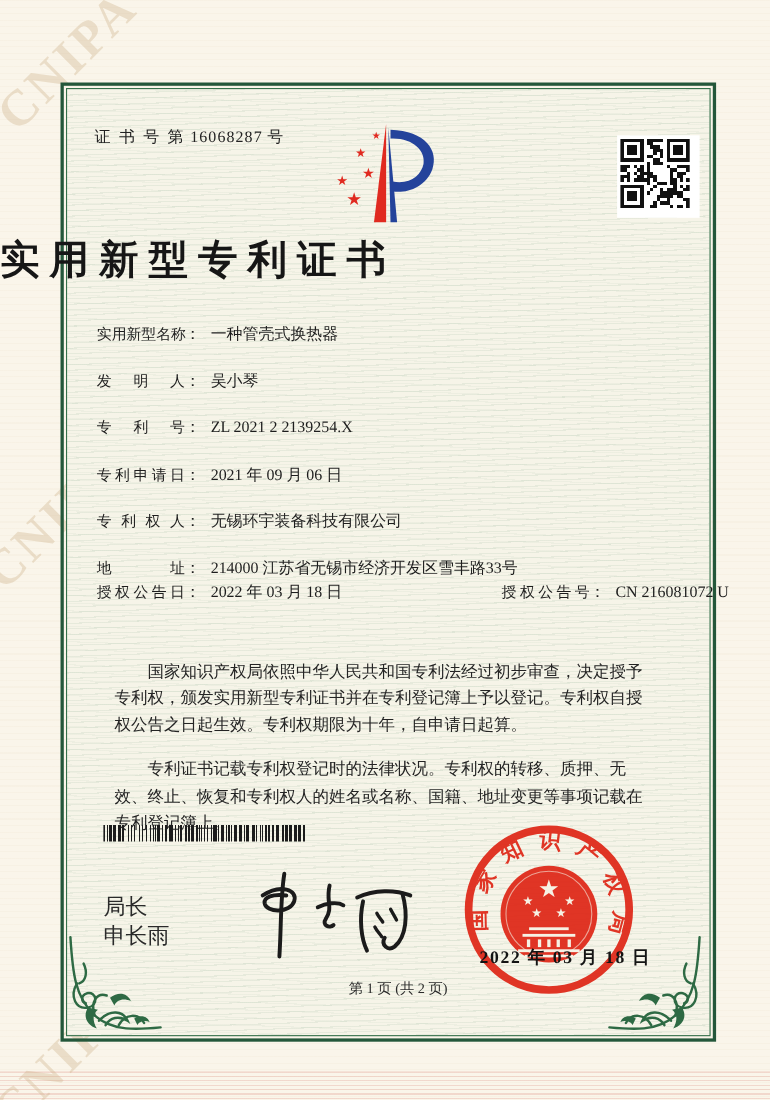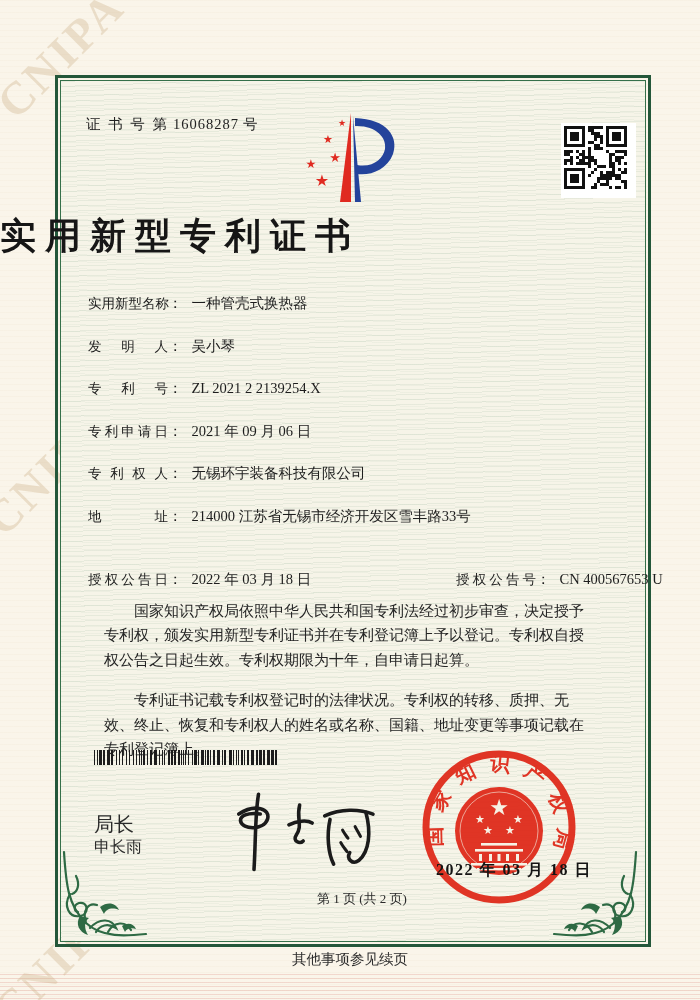--- a/index.html
+++ b/index.html
@@ -38,21 +38,21 @@
     font-size:36px;font-weight:600;letter-spacing:9px;color:#161616;
   }
   .field-row{position:absolute;left:88px;font-size:14.5px;color:#1d1d1d;white-space:nowrap;}
   .field-label{display:inline-block;width:80px;text-align:justify;text-align-last:justify;font-size:13.5px;vertical-align:baseline;}
   .field-value{margin-left:9px;}
   .grant-group{position:absolute;left:368px;top:0;}
   .paragraphs{position:absolute;left:88px;top:583px;width:525px;font-size:15px;line-height:1.63;color:#242424;}
   .paragraphs p{margin:16px;text-indent:2em;}
   .barcode{position:absolute;left:94px;top:750px;width:184px;height:15px;}
   .signer-title{position:absolute;left:94px;top:811px;font-family:Liberation Mono, monospace;font-size:20px;color:#2a2a2a;}
-  .signer-name{position:absolute;left:94px;top:837px;font-family:Liberation Serif, serif;font-size:16px;color:#2a2a2a;}
+  .signer-name{position:absolute;left:94px;top:837px;font-family:Liberation Serif, serif;font-size:20px;color:#2a2a2a;}
   .signature{position:absolute;left:205px;top:789px;z-index:4;}
   .seal{position:absolute;left:419px;top:747px;width:160px;height:160px;z-index:4;opacity:.95;}
   .seal-date{position:absolute;left:436px;top:860px;font-size:16px;font-weight:600;letter-spacing:1.5px;color:#141414;z-index:5;white-space:nowrap;}
   .page-num{position:absolute;left:55px;top:890px;width:590px;text-align:center;font-size:13px;color:#2a2a2a;z-index:5;margin-left:12px;}
   .continuation-note{position:absolute;left:0;top:950px;width:700px;text-align:center;font-size:14.5px;color:#2d2d2d;}
 </style>
 </head>
 <body>
 
 <div class="page">
@@ -269,24 +269,24 @@
     </div>
     <div class="field-row" style="top:422px;">
       <span class="field-label">专利申请日</span><span>：</span><span class="field-value">2021 年 09 月 06 日</span>
     </div>
     <div class="field-row" style="top:464px;">
       <span class="field-label">专利权人</span><span>：</span><span class="field-value">无锡环宇装备科技有限公司</span>
     </div>
     <div class="field-row" style="top:507px;">
       <span class="field-label">地址</span><span>：</span><span class="field-value">214000 江苏省无锡市经济开发区雪丰路33号</span>
     </div>
-    <div class="field-row" style="top:570px;width:540px;">
+    <div class="field-row" style="top:529px;width:540px;">
       <span class="field-label">授权公告日</span><span>：</span><span class="field-value">2022 年 03 月 18 日</span>
       <span class="grant-group">
-        <span class="field-label">授权公告号</span><span>：</span><span class="field-value">CN 400567653 U</span>
+        <span class="field-label">授权公告号</span><span>：</span><span class="field-value">CN 216081072 U</span>
       </span>
     </div>
 
     <div class="paragraphs">
       <p>国家知识产权局依照中华人民共和国专利法经过初步审查，决定授予专利权，颁发实用新型专利证书并在专利登记簿上予以登记。专利权自授权公告之日起生效。专利权期限为十年，自申请日起算。</p>
       <p>专利证书记载专利权登记时的法律状况。专利权的转移、质押、无效、终止、恢复和专利权人的姓名或名称、国籍、地址变更等事项记载在专利登记簿上。</p>
     </div>
 
     <div class="barcode">
       <svg id="barcode-svg" width="184" height="15" viewBox="0 0 184 15" shape-rendering="crispEdges">
@@ -395,15 +395,14 @@
           <rect x="52" y="116" width="56" height="2.6"></rect>
           <rect x="58" y="121" width="44" height="2.2"></rect>
         </g>
       </g>
     </svg>
     <div class="seal-date">2022 年 03 月 18 日</div>
 
     <div class="page-num">第 1 页 (共 2 页)</div>
   </div>
 
-  <div class="continuation-note">其他事项参见续页</div>
   <div class="bottom-band"></div>
 </div>
 
 </body></html>

